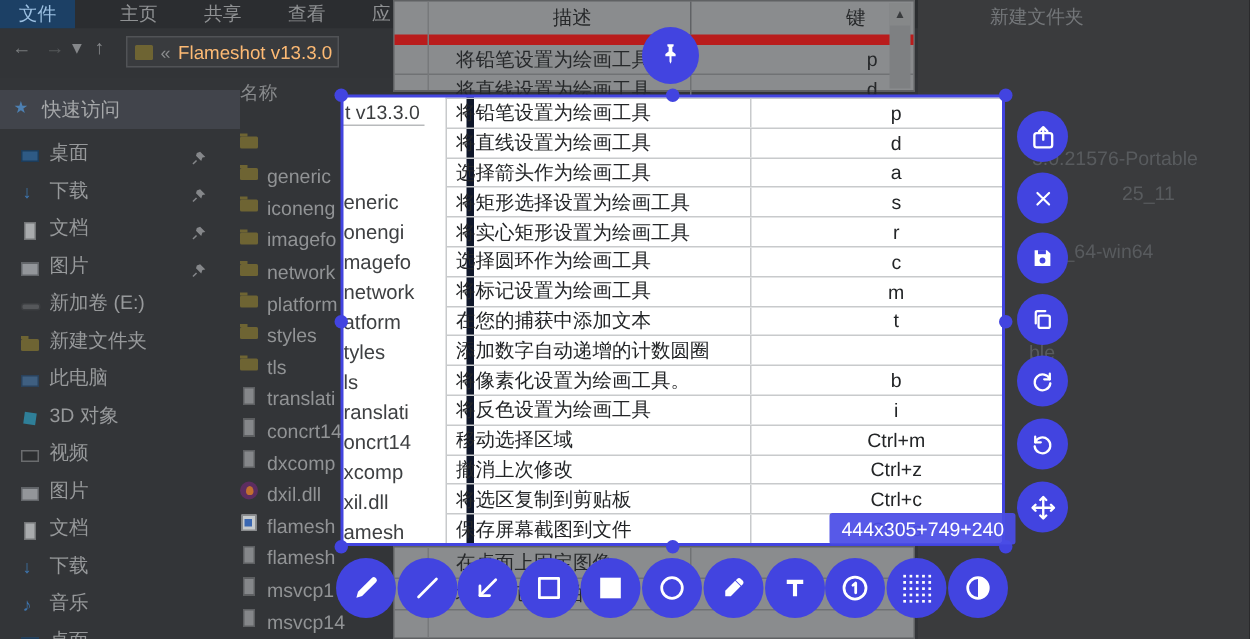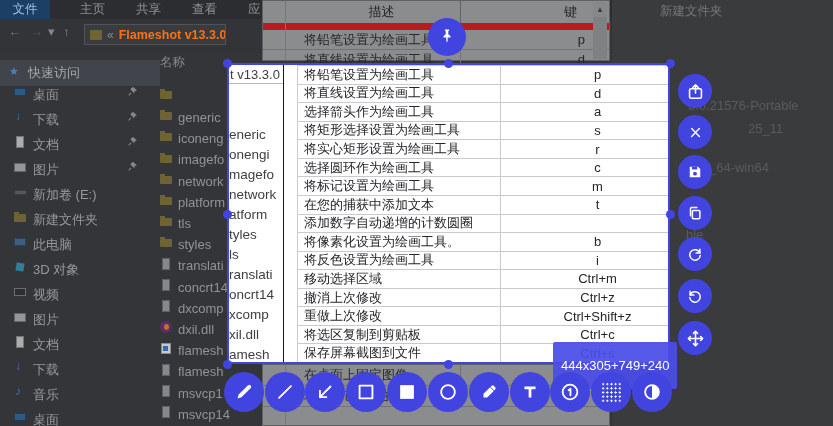--- a/index.html
+++ b/index.html
@@ -15,27 +15,27 @@
             color:#9cc0e2;font-size:12.5px;line-height:19px;text-align:center;}
   .rtabs{position:absolute;left:80px;top:0;height:19px;display:flex;gap:28px;}
   .rtab{width:28px;color:#8f9193;font-size:12.5px;line-height:19px;white-space:nowrap;overflow:hidden;}
   .navbar{left:0;top:19px;width:612px;height:33px;background:#323437;}
   .navico{position:absolute;top:5px;font-size:13px;color:#85878a;}
   .addrbox{position:absolute;left:84px;top:5px;width:142px;height:21px;background:#393b3e;
            border:1px solid #515356;display:flex;align-items:center;gap:5px;padding-left:5px;
            box-sizing:border-box;overflow:hidden;}
   .minifolder{width:12px;height:10px;background:#6e6433;border-radius:1px;flex:none;}
   .chev{color:#8b8d8f;font-size:12px;}
-  .addrtext{color:#f97316;font-size:12.5px;white-space:nowrap;font-weight:bold;}
+  .addrtext{color:#fdba74;font-size:12.5px;white-space:nowrap;}
 
   
   .sidebar{left:0;top:60px;width:160px;}
   .qa-row{height:26px;background:#41444b;display:flex;align-items:center;padding-left:9px;gap:6px;}
   .qa-row .slabel{color:#a6a8aa;}
-  .side-item{height:25px;display:flex;align-items:flex-start;padding-left:14px;gap:6px;position:relative;}
+  .side-item{height:25px;display:flex;align-items:flex-end;padding-left:14px;gap:6px;position:relative;}
   .slabel{font-size:13px;color:#97999b;white-space:nowrap;}
   .sicon{width:13px;height:13px;position:relative;flex:none;display:inline-block;}
   .pinsvg{position:absolute;right:22px;width:11px;height:11px;}
   .i-star::before{content:'★';position:absolute;left:0;top:-2px;font-size:11px;color:#4d80b2;}
   .i-desktop::before{content:'';position:absolute;left:0;right:1px;top:2px;bottom:3px;background:#2e5a85;border:1px solid #1d3c5a;}
   .i-computer::before{content:'';position:absolute;left:0;right:1px;top:2px;bottom:3px;background:#3f5f80;border:1px solid #2a425c;}
   .i-download::before{content:'↓';position:absolute;left:1px;top:-1px;font-weight:bold;font-size:12px;line-height:13px;color:#3e74ad;}
   .i-document::before{content:'';position:absolute;left:2px;right:3px;top:0;bottom:1px;background:#a9abad;border:1px solid #737577;}
   .i-picture::before{content:'';position:absolute;left:0;right:1px;top:2px;bottom:2px;background:#93969a;border:1px solid #63666a;}
   .i-drive::before{content:'';position:absolute;left:0;right:0;top:4px;bottom:4px;background:#55575a;border:1px solid #3c3e41;border-radius:2px;}
@@ -71,21 +71,21 @@
   .scrollbar{position:absolute;right:2px;top:1px;width:14px;bottom:1px;background:#7e8082;}
   .scroll-up{height:15px;background:#868889;color:#3a3c3e;font-size:8px;text-align:center;line-height:15px;}
 
   
   .dlabel{color:#585b5e;font-size:13px;white-space:nowrap;}
   .dfolder{left:660px;top:3px;color:#74777a;font-size:12.5px;}
   .watermark{left:726px;top:392px;color:#96979a;font-size:16px;letter-spacing:.5px;opacity:.8;z-index:30;}
 
   
   .capture{left:228px;top:64px;width:442px;height:300px;background:#fff;overflow:hidden;z-index:10;}
-  .strip{position:absolute;left:0;top:0;bottom:0;width:55px;border-right:1px solid #0f172a;}
+  .strip{position:absolute;left:0;top:0;bottom:0;width:55px;border-right:5px solid #0f172a;padding-left:28px;}
   .strip-head{position:absolute;left:2px;top:3px;font-size:13px;color:#3b3d3f;white-space:nowrap;}
   .strip-headline{position:absolute;left:0;top:19px;width:55px;height:1px;background:#b8babc;}
   .strip-files{position:absolute;left:1px;top:61px;width:55px;}
   .strip-file{height:20px;font-size:13.5px;color:#3e4042;line-height:20px;white-space:nowrap;overflow:hidden;}
   .ctable{position:absolute;left:69px;top:1px;width:373px;height:298px;display:flex;flex-direction:column;
           border-top:1px solid #c8cacc;border-left:1px solid #c8cacc;box-sizing:border-box;}
   .crow{flex:1;display:flex;border-bottom:1px solid #c8cacc;overflow:hidden;}
   .cdesc{width:203px;box-sizing:border-box;border-right:1px solid #c8cacc;font-size:13px;color:#232527;
          padding-left:6px;display:flex;align-items:center;white-space:nowrap;overflow:hidden;}
   .ckey{flex:1;font-size:13px;color:#232527;display:flex;align-items:center;justify-content:center;
@@ -96,21 +96,21 @@
   .handle{position:absolute;width:9px;height:9px;border-radius:50%;background:#4244e0;z-index:13;}
 
   
   .fsbtn{position:absolute;border-radius:50%;background:#4244e0;display:flex;align-items:center;justify-content:center;z-index:20;}
   .fsbtn svg{display:block;}
   .b40{width:40px;height:40px;}
   .b38{width:38px;height:38px;}
   .b34{width:34px;height:34px;}
   .dots{width:21px;height:21px;background-image:radial-gradient(#fff 32%,transparent 36%);background-size:4.2px 4.2px;}
   .badge{left:553px;top:342px;background:rgba(74,76,230,.93);color:#fff;font-size:13px;
-         padding:16px 8px;border-radius:2px;z-index:18;white-space:nowrap;}
+         padding:3px 8px;border-radius:2px;z-index:18;white-space:nowrap;}
   .st{stroke:#fff;stroke-width:2;fill:none;stroke-linecap:round;stroke-linejoin:round;}
 </style>
 </head>
 <body>
 
 <div id="canvas">
 
   <div class="abs win"></div>
 
   <div class="abs ribbon">
@@ -243,25 +243,25 @@
       <div class="fl-item">
       <span class="sicon i-folder"></span>
       <span class="fname">network</span>
     </div>
       <div class="fl-item">
       <span class="sicon i-folder"></span>
       <span class="fname">platform</span>
     </div>
       <div class="fl-item">
       <span class="sicon i-folder"></span>
+      <span class="fname">styles</span>
+    </div>
+      <div class="fl-item">
+      <span class="sicon i-folder"></span>
       <span class="fname">tls</span>
-    </div>
-      <div class="fl-item">
-      <span class="sicon i-folder"></span>
-      <span class="fname">styles</span>
     </div>
       <div class="fl-item">
       <span class="sicon i-folder"></span>
       <span class="fname">translati</span>
     </div>
       <div class="fl-item">
       <span class="sicon i-dll"></span>
       <span class="fname">concrt14</span>
     </div>
       <div class="fl-item">
@@ -404,24 +404,20 @@
       </div>
         <div class="crow">
         <span class="cdesc">移动选择区域</span>
         <span class="ckey">Ctrl+m</span>
       </div>
         <div class="crow">
         <span class="cdesc">撤消上次修改</span>
         <span class="ckey">Ctrl+z</span>
       </div>
         <div class="crow">
-        <span class="cdesc">重做上次修改</span>
-        <span class="ckey">Ctrl+Shift+z</span>
-      </div>
-        <div class="crow">
         <span class="cdesc">将选区复制到剪贴板</span>
         <span class="ckey">Ctrl+c</span>
       </div>
         <div class="crow">
         <span class="cdesc">保存屏幕截图到文件</span>
         <span class="ckey">Ctrl+s</span>
       </div>
       </div>
   </div>
 

